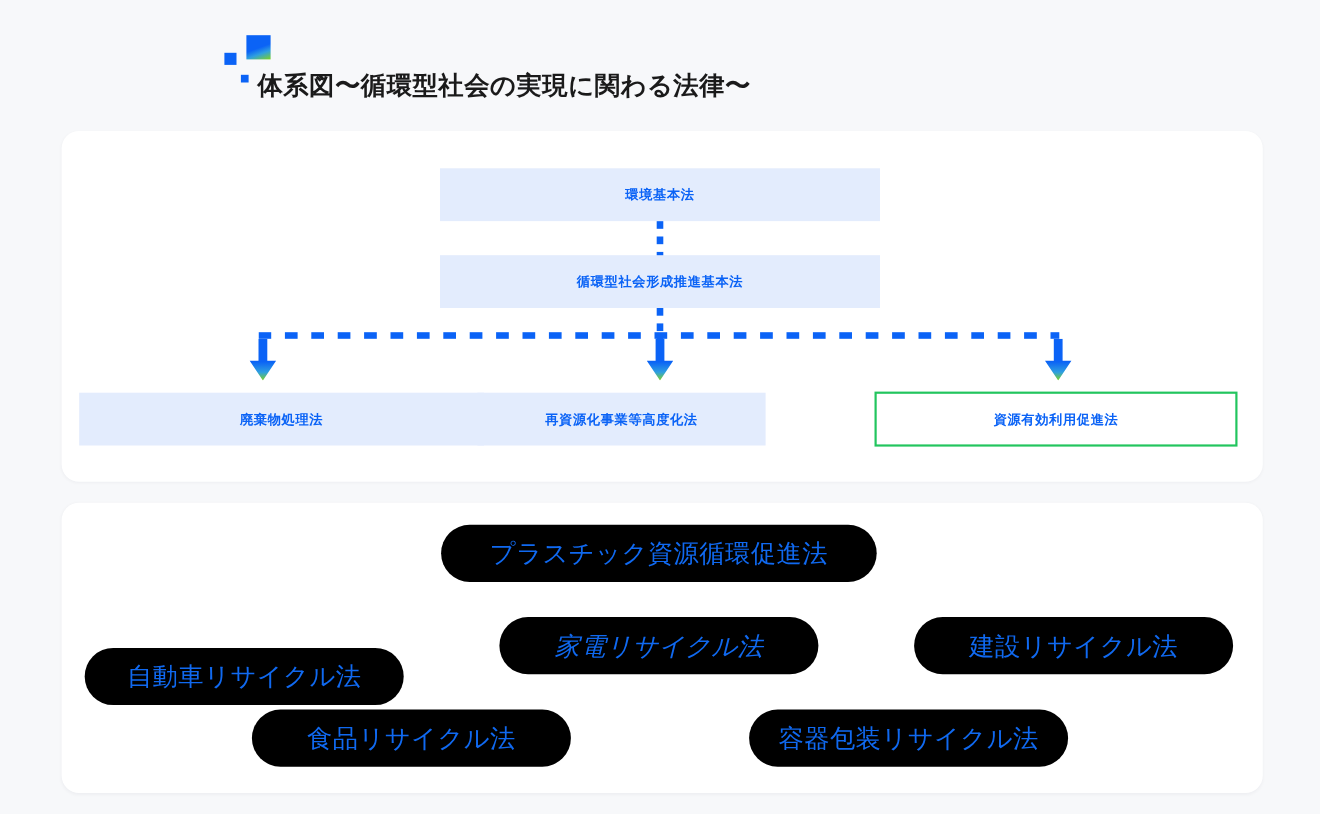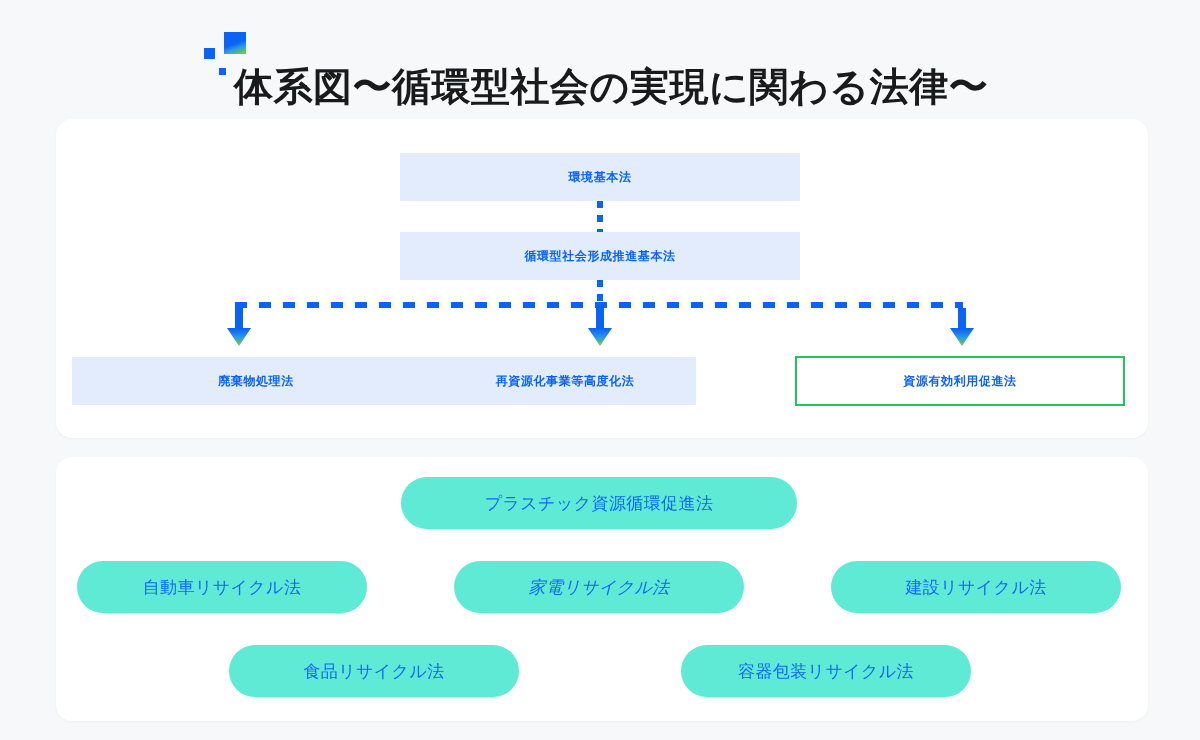--- a/index.html
+++ b/index.html
@@ -29,21 +29,21 @@
     background:#0b63f6;
   }
   .deco-sm{
     width:7px;height:7px;left:29px;top:40px;
     background:#0b63f6;
   }
   .page-title{
     position:absolute;
     left:44px; top:36px;
     margin:0;
-    font-size:39px;
+    font-size:23px;
     font-weight:bold;
     color:#1a1a1a;
     letter-spacing:0.5px;
     white-space:nowrap;
     line-height:1.2;
   }
 
   
   .card{
     position:absolute;
@@ -110,30 +110,30 @@
   #arrow-left  { left:224px; top:308px; }
   #arrow-mid   { left:585px; top:308px; }
   #arrow-right { left:947px; top:308px; }
 
   
   .pill{
     position:absolute;
     display:flex;
     align-items:center;
     justify-content:center;
-    background:#5eead4;
+    background:#000000;
     color:#1069f0;
-    font-size:17px;
+    font-size:23px;
     border-radius:999px;
     white-space:nowrap;
     box-sizing:border-box;
     letter-spacing:0.4px;
   }
   #pill-plastic   { left:401px; top:477px; width:396px; height:52px; }
-  #pill-jidosha   { left:77px;  top:561px; width:290px; height:52px; }
+  #pill-jidosha   { left:77px;  top:589px; width:290px; height:52px; }
   #pill-kaden     { left:454px; top:561px; width:290px; height:52px;font-style:italic; }
   #pill-kensetsu  { left:831px; top:561px; width:290px; height:52px; }
   #pill-shokuhin  { left:229px; top:645px; width:290px; height:52px; }
   #pill-youki     { left:681px; top:645px; width:290px; height:52px; }
 </style>
 </head>
 <body>
 
 <div class="title-wrap">
   <span class="deco deco-lg"></span>

